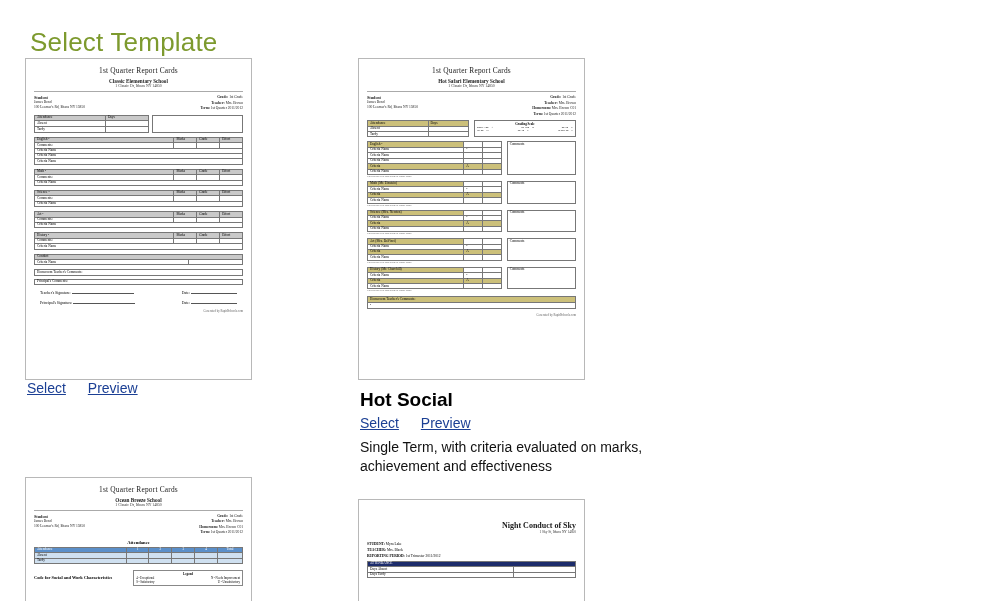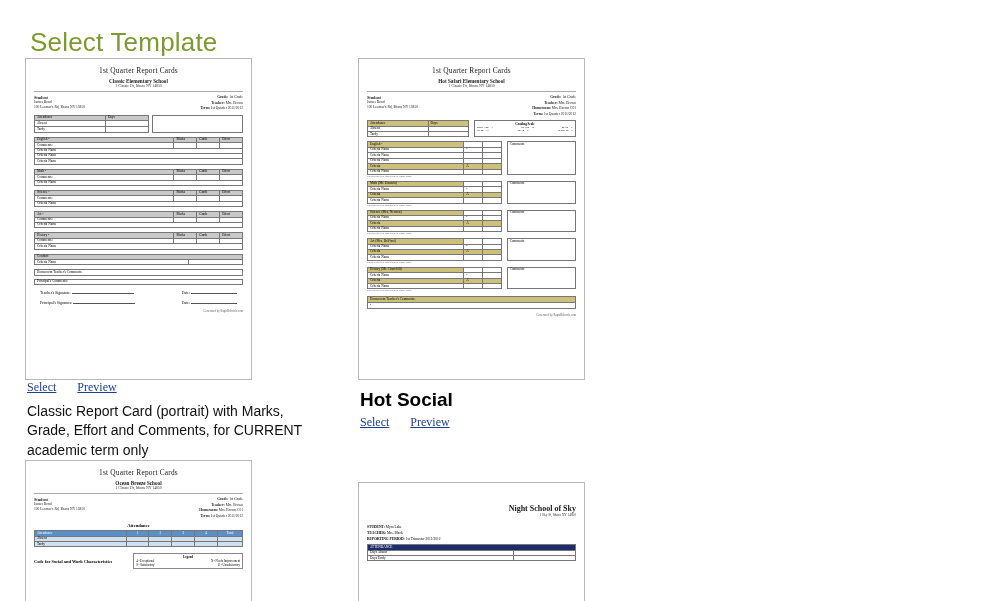--- a/index.html
+++ b/index.html
@@ -56,21 +56,21 @@
   .sec-blue { background:#5b8fc9; color:#fff; font-weight:bold; }
   .sec-blue-lt { background:#cfe0f0; }
   .sec-navy { background:#1d2c6b; color:#fff; font-weight:bold; }
 
   .footer-credit { font-size:3px; color:#666; text-align:right; margin-top:4px; }
 
   .card-name {
     font-size: 19px; font-weight: bold; color:#000;
     margin: 9px 0 4px 2px; font-family:"Liberation Sans", sans-serif;
   }
-  .links { margin: 0 0 7px 2px; font-size: 12px; font-family: Liberation Serif, serif; }
+  .links { margin: 0 0 7px 2px; font-size: 14px; }
   .links a {
     color:#1b3f94; text-decoration: underline; margin-right: 18px; cursor:pointer;
   }
   .desc {
     font-size: 14px; color:#111; line-height: 1.38;
     margin-left:2px; width: 300px;
   }
 
   
   .flexrow { display:flex; gap:3px; }
@@ -282,21 +282,20 @@
           </div>
 
           <div class="footer-credit">Generated by RapidSchools.com</div>
         </div>
       </div>
 
       <div class="links">
         <a>Select</a>
         <a>Preview</a>
       </div>
-      <div class="desc">Classic Report Card (portrait) with Marks, Grade, Effort and Comments, for CURRENT academic term only</div>
     </div>
 
     <div class="card">
       <div class="thumb">
         <div class="thumb-inner">
           <div class="t-title">1st Quarter Report Cards</div>
           <div class="t-school">Hot Safari Elementary School</div>
           <div class="t-addr">1 Classic Dr, Ithaca NY 14850</div>
           <div class="hr"></div>
           <div class="stu-row">
@@ -557,20 +556,21 @@
 
           <div class="footer-credit">Generated by RapidSchools.com</div>
         </div>
       </div>
 
       <div class="card-name">Hot Social</div>
       <div class="links">
         <a>Select</a>
         <a>Preview</a>
       </div>
+      <div class="desc">Single Term, with criteria evaluated on marks, achievement and effectiveness</div>
     </div>
 
     <div class="card">
       <div class="thumb">
         <div class="thumb-inner">
           <div class="t-title">1st Quarter Report Cards</div>
           <div class="t-school">Ocean Breeze School</div>
           <div class="t-addr">1 Classic Dr, Ithaca NY 14850</div>
           <div class="hr"></div>
           <div class="stu-row">
@@ -637,21 +637,21 @@
           </div>
 
         </div>
       </div>
 
     </div>
 
     <div class="card row2">
       <div class="thumb">
         <div class="thumb-inner">
-          <div style="text-align:right;font-weight:bold;font-size:8px;color:#1a1a1a;margin-top:14px;">Night School of Sky</div>
+          <div style="text-align:right;font-weight:bold;font-size:8px;color:#1a1a1a;margin-top:14px;">Night Conduct of Sky</div>
           <div style="text-align:right;font-size:3.4px;color:#333;">1 Sky St, Ithaca NY 14850</div>
           <div style="font-size:3.6px;margin-top:7px;line-height:1.7;">
             <div><b>STUDENT:</b>
                  <span>Myra Lake</span></div>
             <div><b>TEACHER:</b>
                  <span>Mrs. Black</span></div>
             <div><b>REPORTING PERIOD:</b>
                  <span>1st Trimester 2011/2012</span></div>
           </div>
           <table class="mini" style="margin-top:2px">

